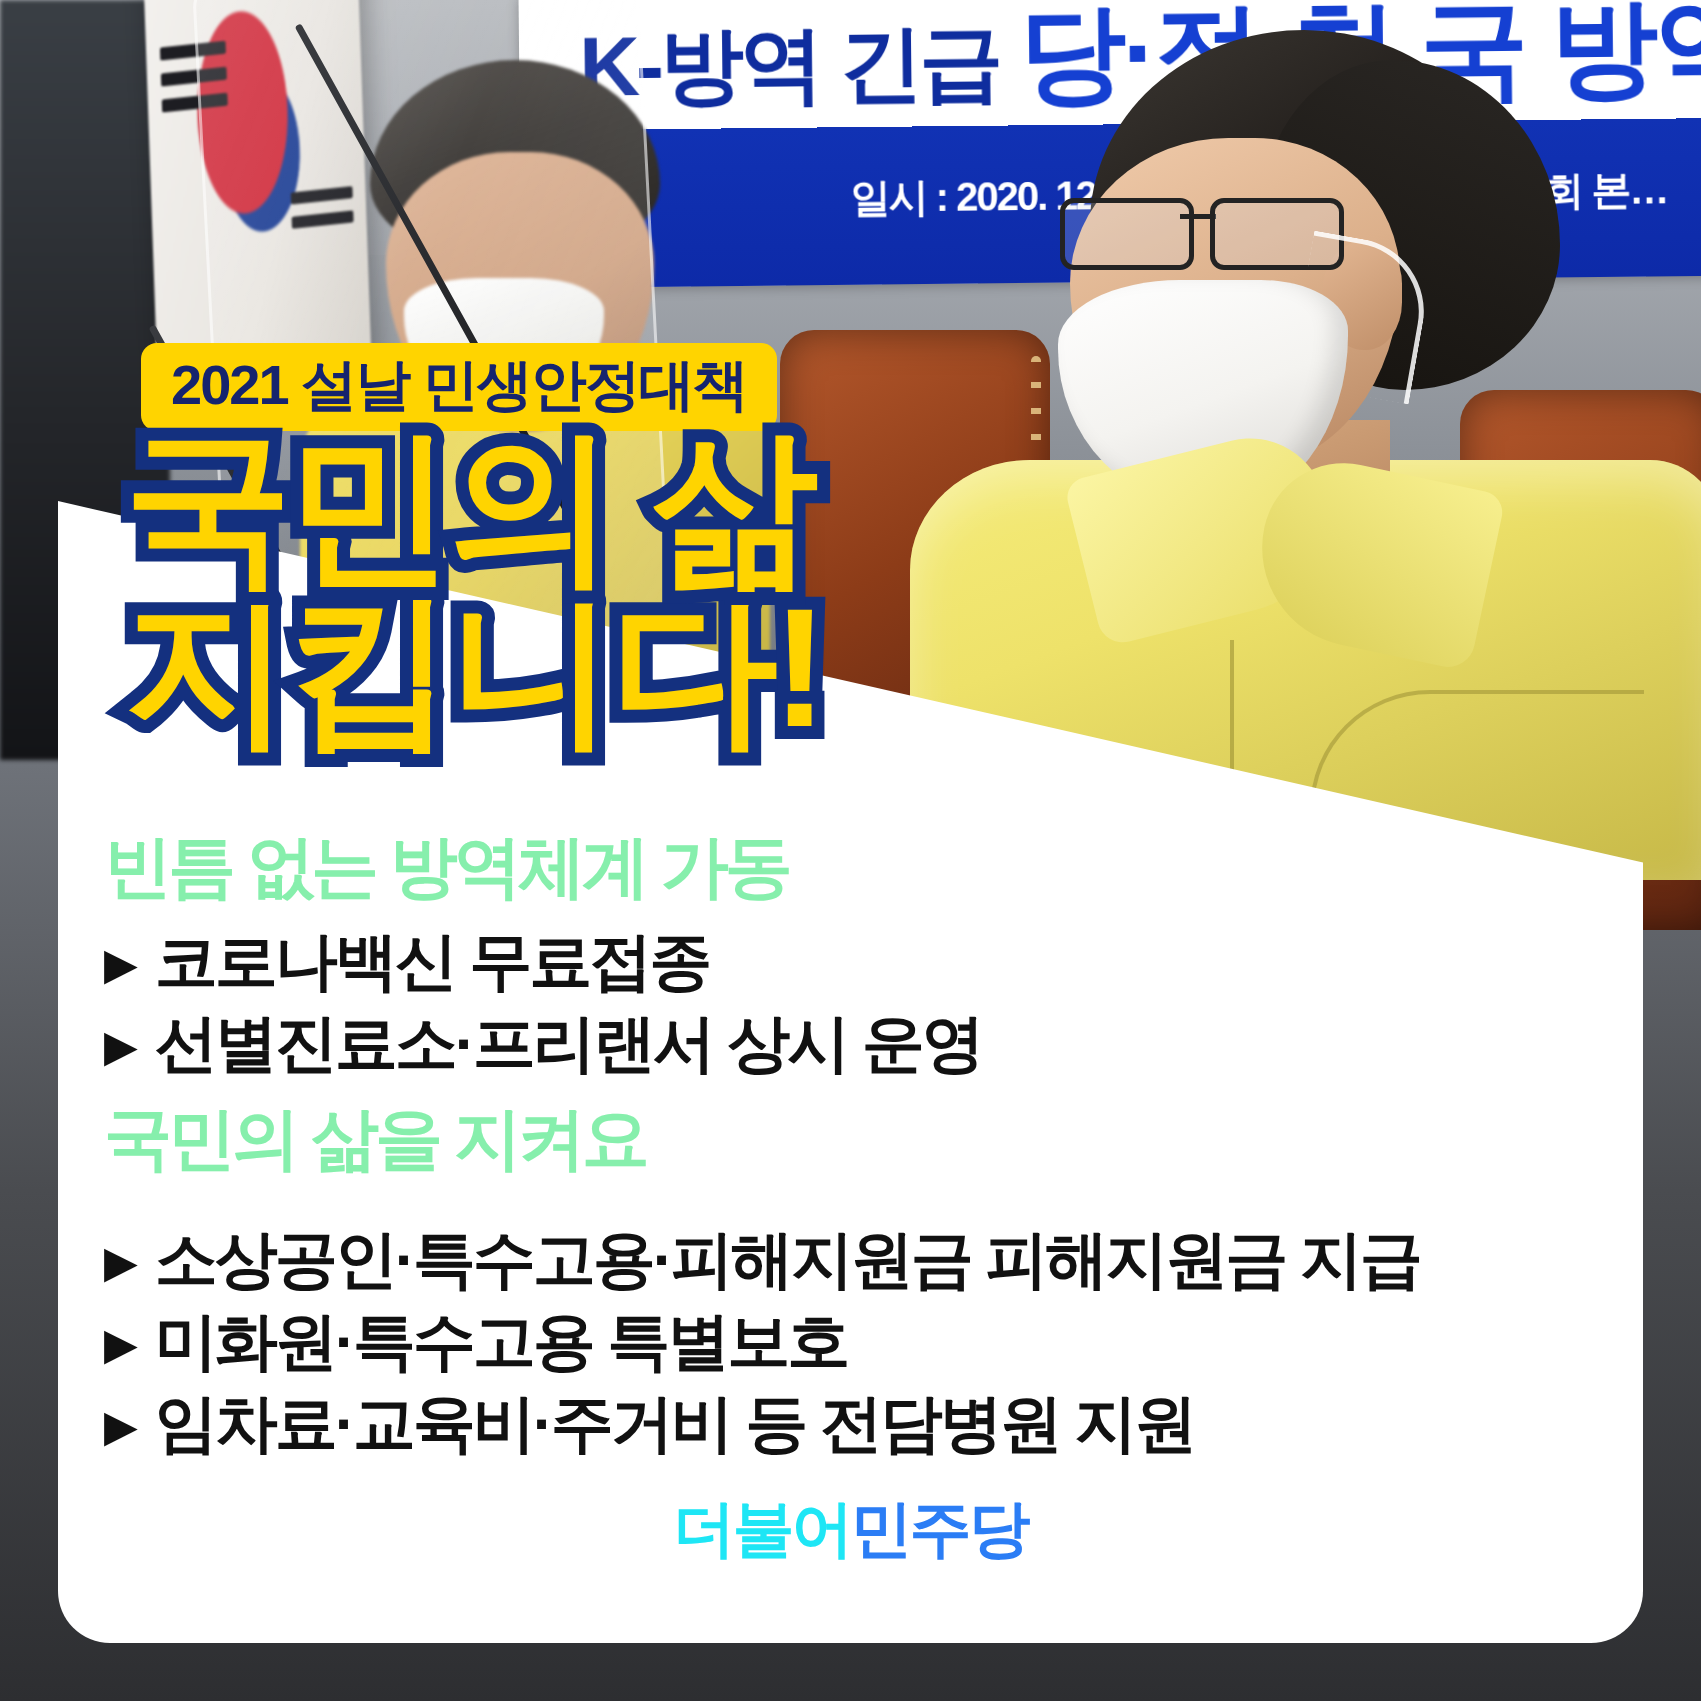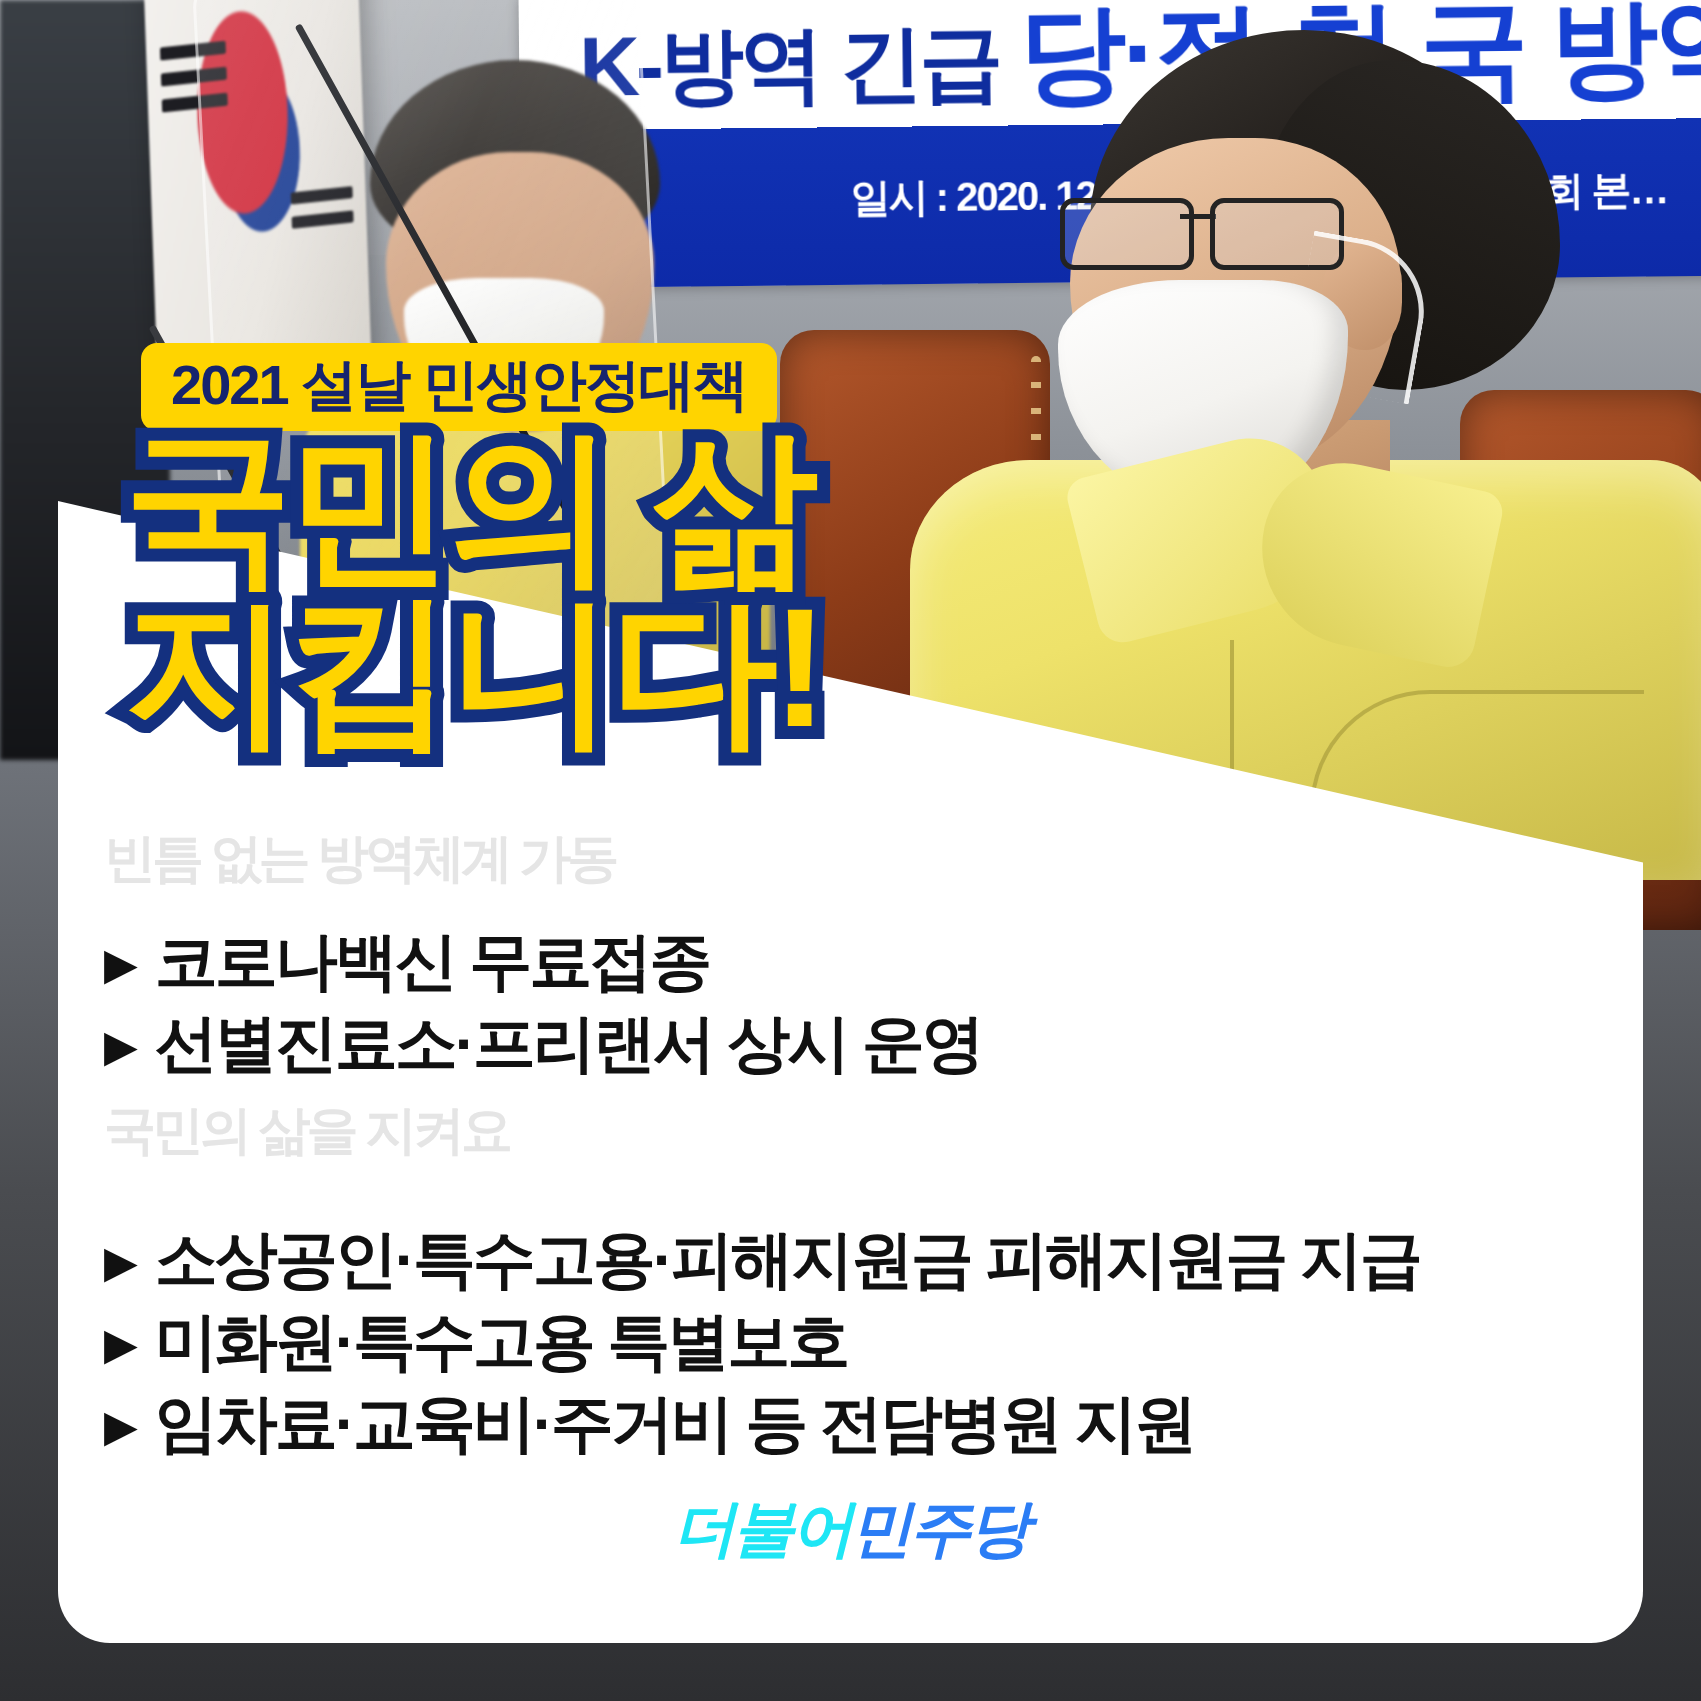--- a/index.html
+++ b/index.html
@@ -284,24 +284,24 @@
     color: #ffd400;
     -webkit-text-stroke: 26px #14307f;
     paint-order: stroke fill;
     white-space: pre;
     text-shadow: 0 0 0 #14307f;
   }
 
   .sec-head {
     position: absolute;
     left: 104px;
-    font-size: 52px;
+    font-size: 68px;
     font-weight: 900;
     letter-spacing: -4px;
-    color: #e5e5e5;
+    color: #86efac;
     line-height: 1;
     white-space: nowrap;
   }
   .sec-head.s1 { top: 832px; }
   .sec-head.s2 { top: 1104px; }
 
   .bullet {
     position: absolute;
     left: 104px;
     display: flex;
@@ -328,21 +328,20 @@
 
   .logo {
     position: absolute;
     left: 0; right: 0; top: 1498px;
     text-align: center;
     font-size: 62px;
     font-weight: 900;
     letter-spacing: -3px;
     line-height: 1;
     white-space: nowrap;
-    font-style: italic;
   }
   .logo .a { color: #1ee6f5; }
   .logo .b { color: #2b7df5; }
 </style>
 </head>
 <body>
 
 <div class="card">
 
   <div class="photo">

